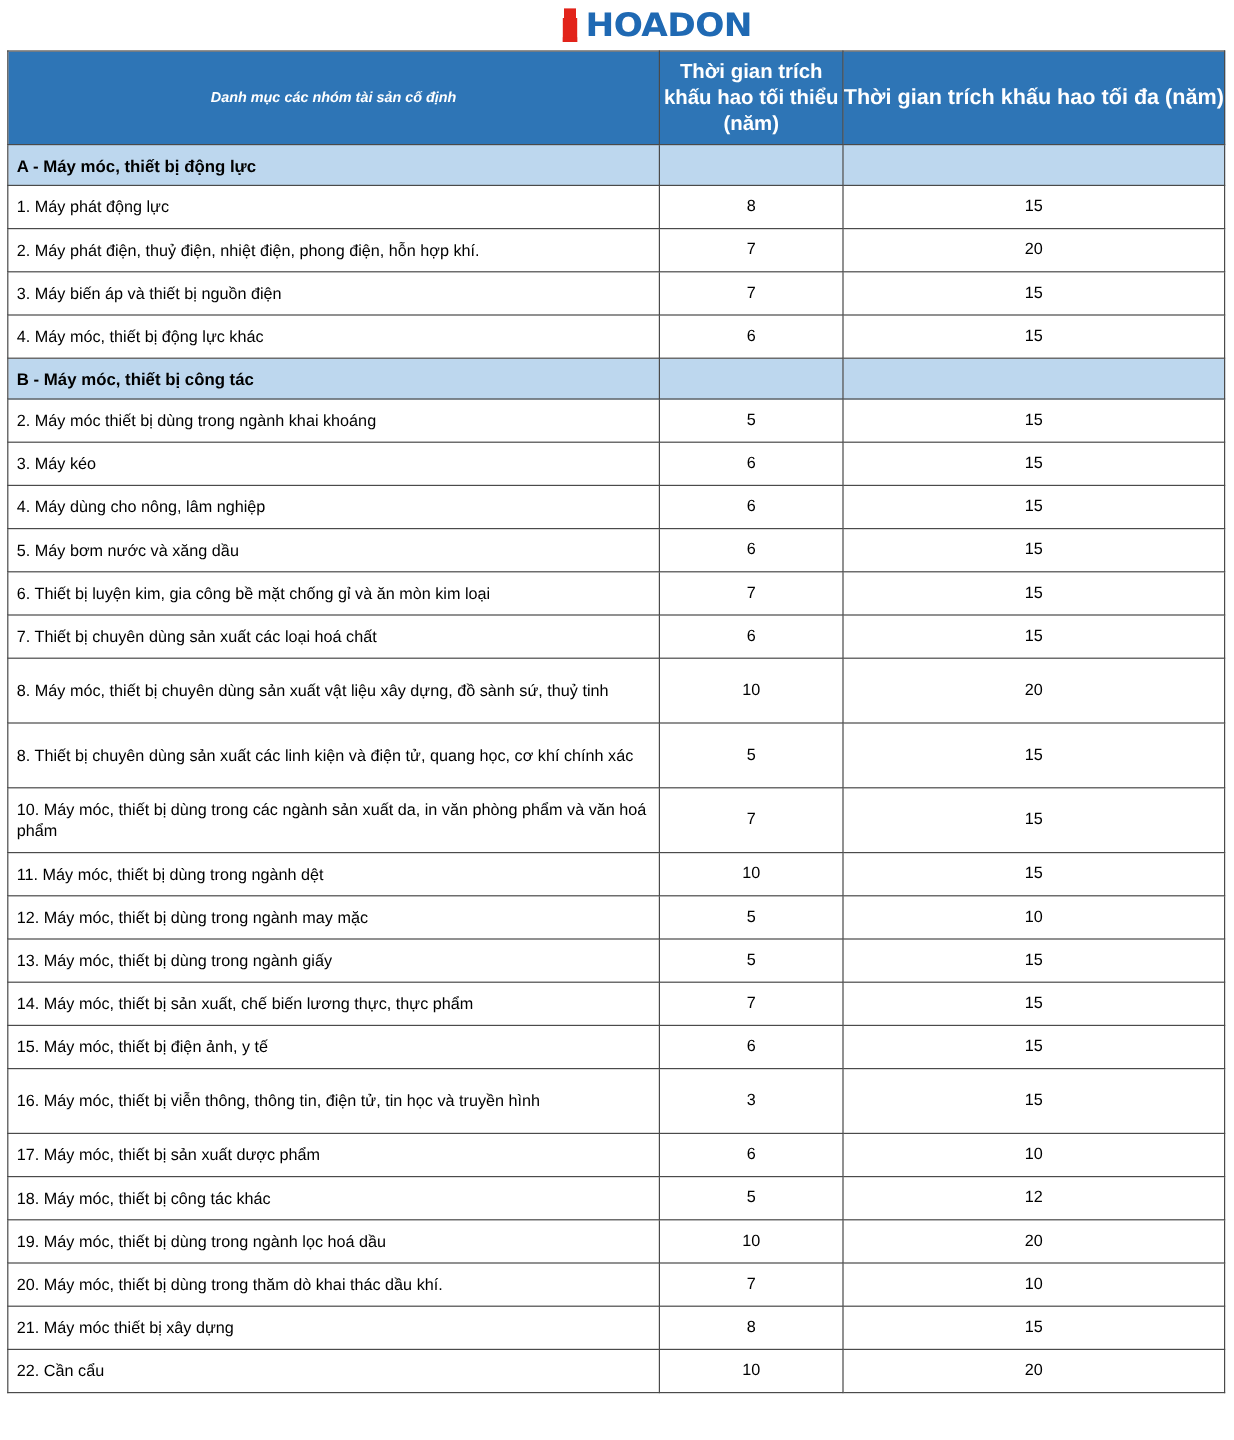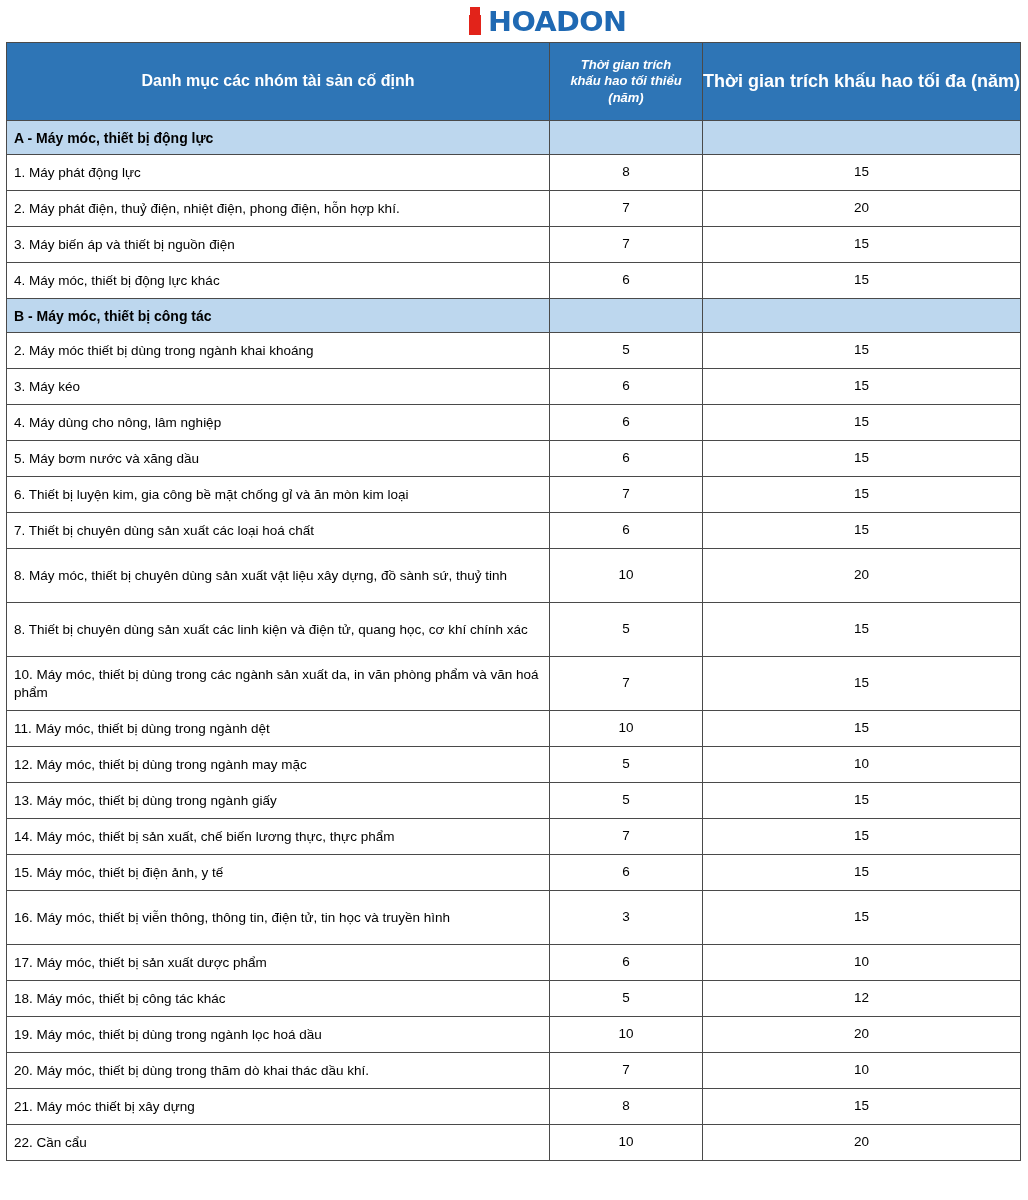--- a/index.html
+++ b/index.html
@@ -99,22 +99,22 @@
     background: #2E75B6;
     color: #ffffff;
     font-weight: 700;
     font-size: 13.5px;
     text-align: center;
     height: 78px;
     line-height: 1.28;
     padding: 2px 4px;
     border-color: #1b4f7e;
   }
-  thead th.th-name { font-size: 16px; }
-  thead th.th-min  { font-size: 13px; font-style: italic; }
+  thead th.th-name { font-size: 12px; font-style: italic; }
+  thead th.th-min  { font-size: 17px; }
   thead th.th-max  { font-size: 18px; text-align: center; }
 
   
   tr.section-row td {
     background: #BDD7EE;
     font-weight: 700;
     font-size: 14px;
     height: 34px;
     padding: 0 0 0 7px;
     white-space: nowrap;

